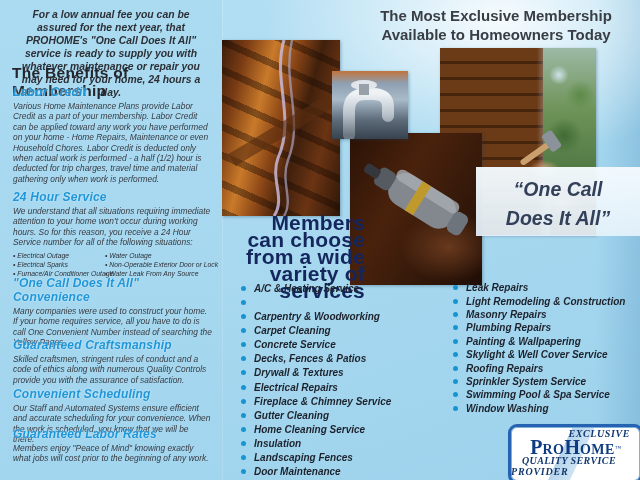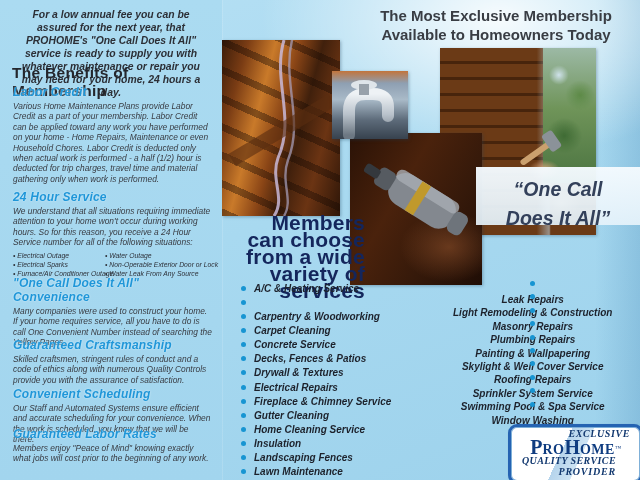--- a/index.html
+++ b/index.html
@@ -49,49 +49,49 @@
     background:
       radial-gradient(circle 14px at 30% 20%, #cfe2ea, rgba(0,0,0,0) 70%),
       radial-gradient(circle 20px at 70% 35%, #5d8a47, rgba(0,0,0,0) 75%),
       radial-gradient(circle 24px at 40% 65%, #3f6b34, rgba(0,0,0,0) 75%),
       linear-gradient(180deg,#9cb9a5 0%,#6f9459 45%,#4a7340 100%);}
   .hands{position:absolute;right:6%;bottom:4%;width:42%;height:44%;
     background:
       radial-gradient(ellipse 22px 14px at 35% 30%, #d9a67c, rgba(0,0,0,0) 72%),
       radial-gradient(ellipse 30px 20px at 60% 70%, #c88f63, rgba(0,0,0,0) 72%);}
   
-  .quote-box{position:absolute;left:476px;top:167px;width:164px;height:58px;z-index:6;
+  .quote-box{position:absolute;left:476px;top:167px;width:164px;height:69px;z-index:6;
     background:linear-gradient(180deg,rgba(244,250,254,.97),rgba(230,243,251,.92));}
   .quote-text{width:132px;margin:8px auto 0 auto;font-size:19.5px;line-height:29px;font-weight:bold;font-style:italic;
     color:#33405a;text-align:center;}
   
   .svc-head{position:absolute;left:233px;top:214px;width:132px;margin:0;z-index:5;
     font-size:21px;line-height:17px;font-weight:bold;color:#14265c;letter-spacing:.2px;text-align:right;}
   .svc-col{position:absolute;top:281px;z-index:5;display:flex;flex-direction:column;}
   .col1{left:241px;}
   .col2{left:453px;}
   .col1 .svc{height:14.15px;}
-  .col2 .svc{height:13.4px;flex-direction:column;}
+  .col2 .svc{height:13.4px;}
   .svc{display:flex;align-items:center;gap:8px;}
   .dot{width:5px;height:5px;border-radius:50%;background:#1795d2;flex:none;}
   .svc span.lbl{font-size:10px;font-weight:bold;font-style:italic;color:#1d222c;white-space:nowrap;}
   
   .logo{position:absolute;left:508px;top:424px;width:129px;height:54px;z-index:6;
     border:3px solid #2563b2;border-radius:9px;box-shadow:inset 0 0 0 1px #7fb0d8, 1px 1px 2px rgba(20,50,90,.3);
     background:
       linear-gradient(115deg, rgba(0,0,0,0) 40%, #b5d4ec 40%, #cde3f3 54%, rgba(0,0,0,0) 54.5%),
       #ffffff;
     font-family:"Liberation Serif",serif;color:#12386f;overflow:hidden;}
   .logo-row1{margin-top:2px;padding-right:10px;text-align:right;font-size:10px;line-height:10px;font-weight:bold;font-style:italic;letter-spacing:.6px;padding-left:23px;}
   .logo-brand{display:flex;justify-content:center;align-items:baseline;line-height:16px;height:16px;color:#0f3c80;}
   .bp-lg{font-size:20px;font-weight:bold;}
   .bp-sm{font-size:14px;font-weight:bold;letter-spacing:.5px;}
   .bp-tm{font-size:6px;align-self:flex-start;margin-top:1px;}
   .logo-row3{padding-right:24px;text-align:right;font-size:10px;line-height:11px;font-weight:bold;font-style:italic;letter-spacing:.4px;}
-  .logo-row4{padding-right:24px;text-align:right;font-size:10px;line-height:11px;font-weight:bold;font-style:italic;letter-spacing:.8px;}
+  .logo-row4{padding-right:24px;text-align:left;font-size:10px;line-height:11px;font-weight:bold;font-style:italic;letter-spacing:.8px;}
 </style>
 </head>
 <body>
 
 <div id="page">
 
   <div class="fold" style="left:219px"></div>
 
   <div class="left-panel">
     <p class="intro">For a low annual fee you can be assured for the next year, that PROHOME's "One Call Does It All" service is ready to supply you with whatever maintenance or repair you may need for your home, 24 hours a day.</p>
@@ -242,21 +242,21 @@
     <div class="svc">
         <span class="dot"></span>
         <span class="lbl">Insulation</span>
       </div>
     <div class="svc">
         <span class="dot"></span>
         <span class="lbl">Landscaping Fences</span>
       </div>
     <div class="svc">
         <span class="dot"></span>
-        <span class="lbl">Lawn Maintenance</span>
+        <span class="lbl">Door Maintenance</span>
       </div>
   </div>
 
   <div class="svc-col col2">
     <div class="svc">
         <span class="dot"></span>
         <span class="lbl">Leak Repairs</span>
       </div>
     <div class="svc">
         <span class="dot"></span>

